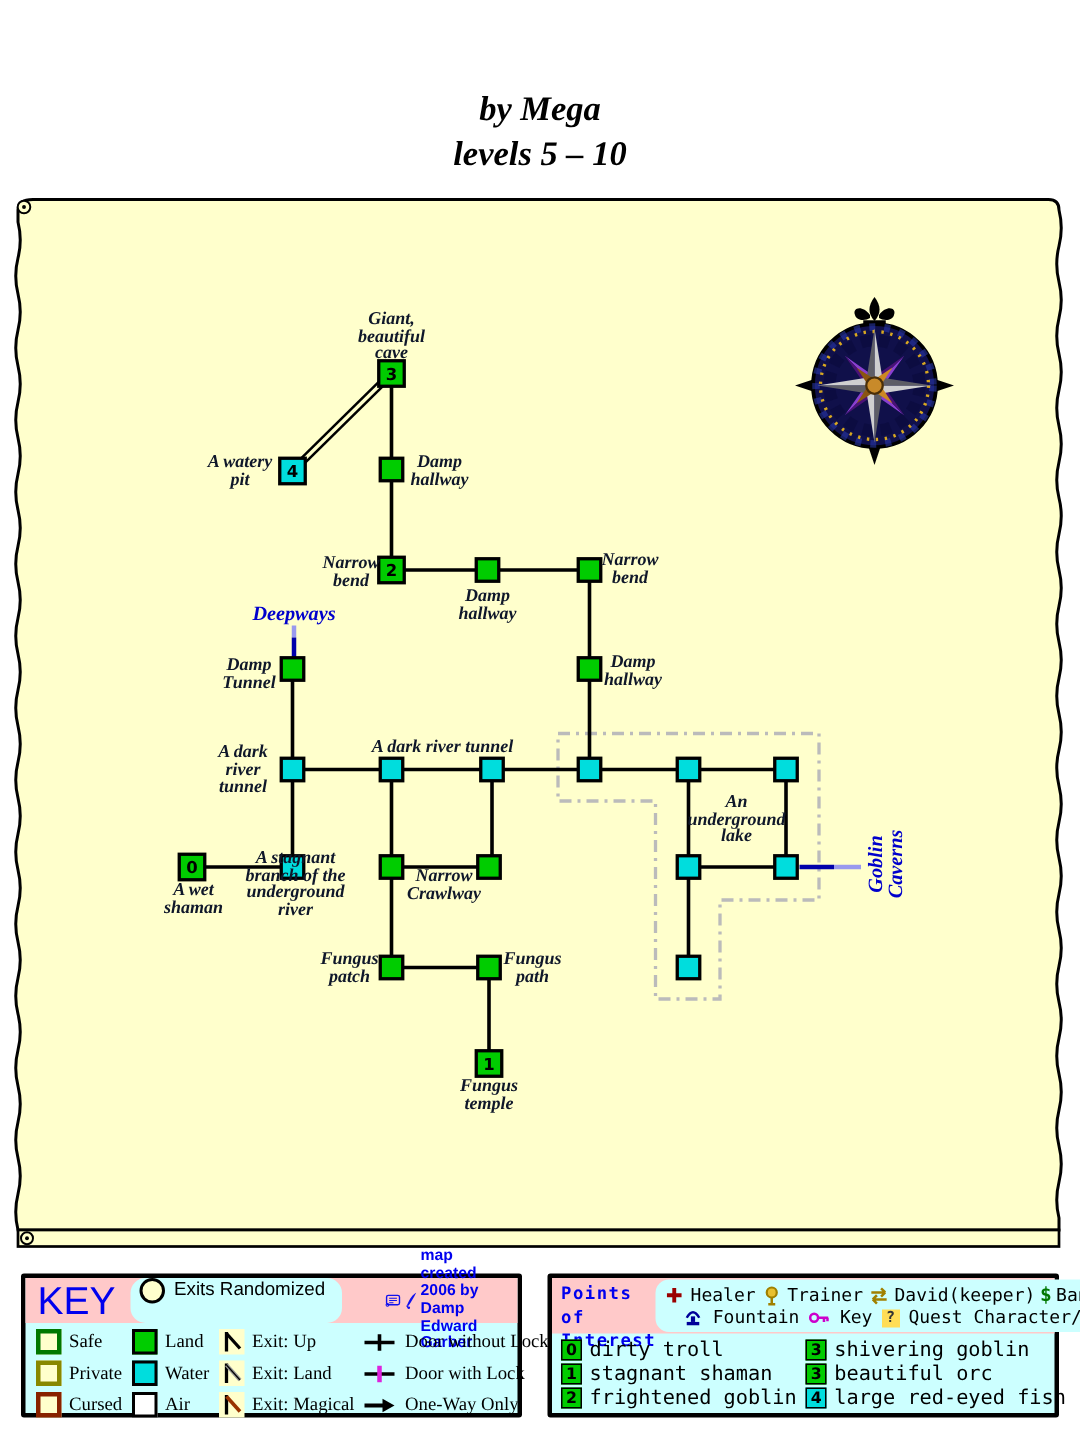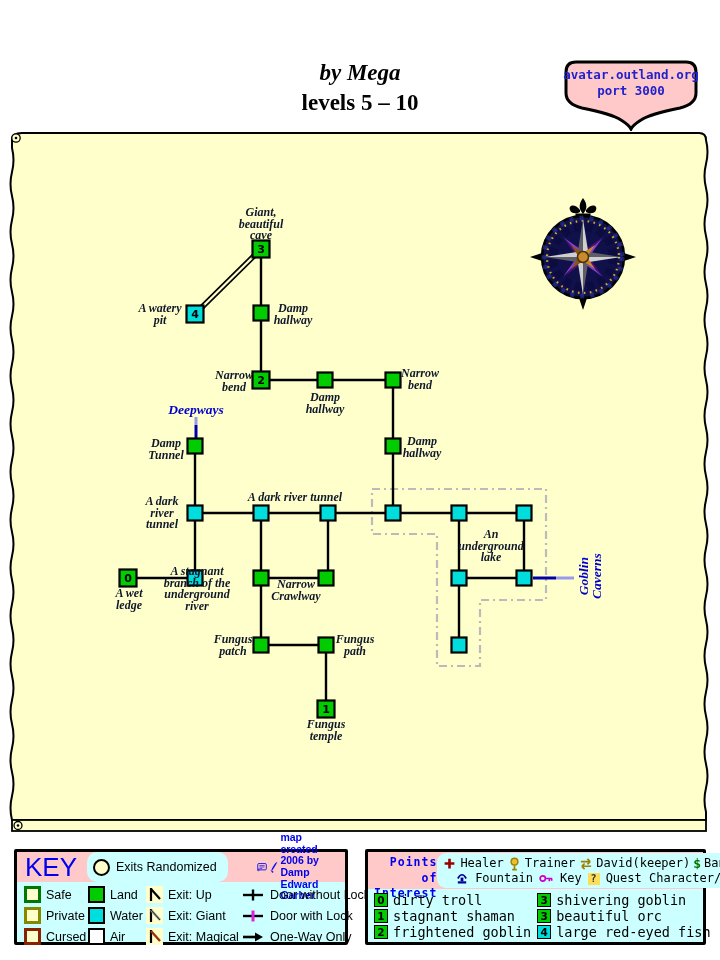--- a/index.html
+++ b/index.html
@@ -5,21 +5,21 @@
   html,body{margin:0;padding:0;background:#fff;}
   #page{position:relative;width:720px;height:960px;background:#fff;overflow:hidden;
         font-family:"Liberation Sans",sans-serif;}
   
   #title{position:absolute;top:4px;left:0;width:720px;text-align:center;z-index:3;
          font-family:"Liberation Serif",serif;font-style:italic;font-weight:bold;
          font-size:46px;color:#000;text-shadow:1px 0 #000;}
   #byline{position:absolute;top:60px;left:0;width:720px;text-align:center;z-index:3;
           font-family:"Liberation Serif",serif;font-style:italic;font-weight:bold;font-size:23px;}
   #levels{position:absolute;top:90px;left:0;width:720px;text-align:center;z-index:3;
-          font-family:"Liberation Serif",serif;font-weight:bold;font-size:23px;}
+          font-family:"Liberation Serif",serif;font-style:italic;font-weight:bold;font-size:23px;}
   .badge{position:absolute;top:59px;width:152px;height:72px;z-index:3;}
   #badge-left{left:11px;} #badge-right{left:555px;}
   .badge svg{position:absolute;left:0;top:0;}
   .badge .btxt{position:absolute;left:0;top:0;width:152px;text-align:center;color:#2222cc;}
   #badge-left .l1{top:7px;font-family:"Liberation Serif",serif;font-weight:bold;font-size:23px;}
   #badge-left .l2{top:33px;font-size:14px;font-weight:bold;letter-spacing:3px;}
   #badge-right .l1{top:8px;font-family:"DejaVu Sans Mono",monospace;font-size:12.5px;font-weight:bold;}
   #badge-right .l2{top:24px;font-family:"DejaVu Sans Mono",monospace;font-size:12.5px;font-weight:bold;}
   
   #map-svg{position:absolute;left:0;top:0;z-index:1;}
@@ -30,40 +30,40 @@
   .map-label.blue{color:var(--map-blue);font-size:13.5px;line-height:13px;}
   .map-label.rot{transform:translate(-50%,-50%) rotate(-90deg);}
   
   .panel{position:absolute;top:849px;height:96px;background:var(--panel-bg);
          border:3.5px solid #000;border-radius:2px;box-sizing:border-box;z-index:4;}
   #key-panel{left:14px;width:334px;}
   #poi-panel{left:365px;width:341px;}
   
   .key-header{height:30px;background:var(--panel-pink);display:flex;align-items:center;}
   .key-title{width:62px;padding-left:8px;color:var(--legend-blue);font-size:26px;line-height:26px;}
-  .key-rand{background:var(--panel-bg);border-radius:10px;height:30px;display:flex;align-items:center;
+  .key-rand{background:var(--panel-bg);border-radius:10px;height:30px;display:flex;align-items:flex-start;
             gap:6px;padding:0 11px 0 6px;font-size:12.5px;color:#000;}
   .rand-circle{width:13px;height:13px;border-radius:50%;background:var(--cream);border:2.5px solid #000;}
   .key-credit{flex:1;display:flex;align-items:center;justify-content:space-between;gap:2px;padding-right:3px;margin-left:28px;}
   .credit-text{font-size:10.5px;font-weight:bold;color:var(--legend-blue);line-height:1.1;text-align:left;}
   .key-grid{display:grid;grid-template-columns:64px 58px 95px 1fr;padding:4px 2px 0 7px;row-gap:4px;}
-  .key-item{display:flex;align-items:center;gap:5px;font-size:12.5px;white-space:nowrap;}
+  .key-item{display:flex;align-items:center;gap:5px;font-size:12.5px;white-space:nowrap;font-family:Liberation Serif, serif;}
   .swatch{width:11px;height:11px;box-sizing:content-box;}
   .sw-safe{background:var(--cream);border:3px solid var(--safe-border);}
   .sw-private{background:var(--cream);border:3px solid var(--private-border);}
   .sw-cursed{background:var(--cream);border:3px solid var(--cursed-border);}
   .sw-land{background:var(--land);border:2px solid #000;width:13px;height:13px;}
   .sw-water{background:var(--water);border:2px solid #000;width:13px;height:13px;}
   .sw-air{background:#fff;border:2px solid #000;width:13px;height:13px;}
   .exit-ic{width:17px;height:17px;background:var(--cream);}
   
   .poi-header{height:37px;background:var(--panel-pink);display:flex;}
   .poi-title{width:70px;padding:3px 0 0 6px;color:var(--legend-blue);
              font-family:"DejaVu Sans Mono",monospace;font-weight:bold;font-size:11.5px;
-             letter-spacing:1px;line-height:1.35;text-align:right;}
+             letter-spacing:1px;line-height:1.35;}
   .poi-iconbox{flex:1;background:var(--panel-bg);border-radius:9px;margin:1px 0;padding:2px 3px 1px 5px;
                display:flex;flex-direction:column;justify-content:center;}
   .icon-row{display:flex;align-items:center;gap:3px;font-family:"DejaVu Sans Mono",monospace;
             font-size:12px;white-space:nowrap;line-height:15px;}
   .icon-row.row2{justify-content:center;gap:6px;}
   .poi-ic{display:inline-flex;width:15px;height:15px;align-items:center;justify-content:center;}
   .quest-chip{width:12px;height:12px;background:var(--quest-bg);color:#333;font-weight:bold;
               font-size:10px;display:flex;align-items:center;justify-content:center;}
   .bank-sym{color:var(--bank);font-weight:bold;font-family:"DejaVu Sans Mono",monospace;font-size:13px;}
   .poi-list{display:flex;height:52px;}
@@ -230,21 +230,21 @@
       <div class="map-label" style="left: 422px; top: 447px;">Damp
 hallway</div>
       <div class="map-label blue" style="left: 196px; top: 409px;">Deepways</div>
       <div class="map-label" style="left: 166px; top: 449px;">Damp
 Tunnel</div>
       <div class="map-label" style="left: 162px; top: 513px;">A dark
 river
 tunnel</div>
       <div class="map-label" style="left: 295px; top: 498px;">A dark river tunnel</div>
       <div class="map-label" style="left: 129px; top: 599px;">A wet
-ledge</div>
+shaman</div>
       <div class="map-label" style="left: 197px; top: 589px;">A stagnant
 branch of the
 underground
 river</div>
       <div class="map-label" style="left: 296px; top: 590px;">Narrow
 Crawlway</div>
       <div class="map-label" style="left: 491px; top: 546px;">An
 underground
 lake</div>
       <div class="map-label blue rot" style="left: 590px; top: 576px;">Goblin
@@ -254,27 +254,20 @@
       <div class="map-label" style="left: 355px; top: 645px;">Fungus
 path</div>
       <div class="map-label" style="left: 326px; top: 730px;">Fungus
 temple</div>
     </div>
 
   <div id="byline">by Mega</div>
   <div id="levels">levels 5 – 10</div>
 
 
-  <div class="badge" id="badge-right">
-    <svg width="152" height="72" viewBox="0 0 152 72">
-      <path d="M11,13 Q11,3 21,3 L131,3 Q141,3 141,13 L141,34 Q141,45 125,49 Q95,55 86,61 Q78,66 76,70 Q74,66 66,61 Q57,55 27,49 Q11,45 11,34 Z" fill="var(--panel-pink)" stroke="#000" stroke-width="3"></path>
-    </svg>
-    <div class="btxt l1">avatar.outland.org</div>
-    <div class="btxt l2">port 3000</div>
-  </div>
 
   <div class="panel" id="key-panel">
     <div class="key-header">
       <div class="key-title">KEY</div>
       <div class="key-rand">
         <span class="rand-circle"></span>
         <span>Exits Randomized</span>
       </div>
       <div class="key-credit">
         <svg width="22" height="22" viewBox="0 0 22 22">
@@ -324,21 +317,21 @@
       <div class="key-item">
           <span class="swatch sw-water"></span>
           <span>Water</span>
         </div>
       <div class="key-item">
         <svg class="exit-ic" viewBox="0 0 17 17">
             <path d="M5,2 V15" stroke="#000" stroke-width="2.2"></path>
             <path d="M5,3 L14,13" stroke="#999" stroke-width="2.6"></path>
             <path d="M5,3 L14,13" stroke="#000" stroke-width="0.8"></path>
           </svg>
-        <span>Exit: Giant</span>
+        <span>Exit: Land</span>
         </div>
       <div class="key-item">
         <svg width="24" height="17" viewBox="0 0 24 17">
             <path d="M2,9 H22" stroke="#000" stroke-width="2.4"></path>
             <path d="M12,3.5 V14.5" stroke="#dd22dd" stroke-width="3"></path>
           </svg>
         <span>Door with Lock</span>
         </div>
 
       <div class="key-item">

